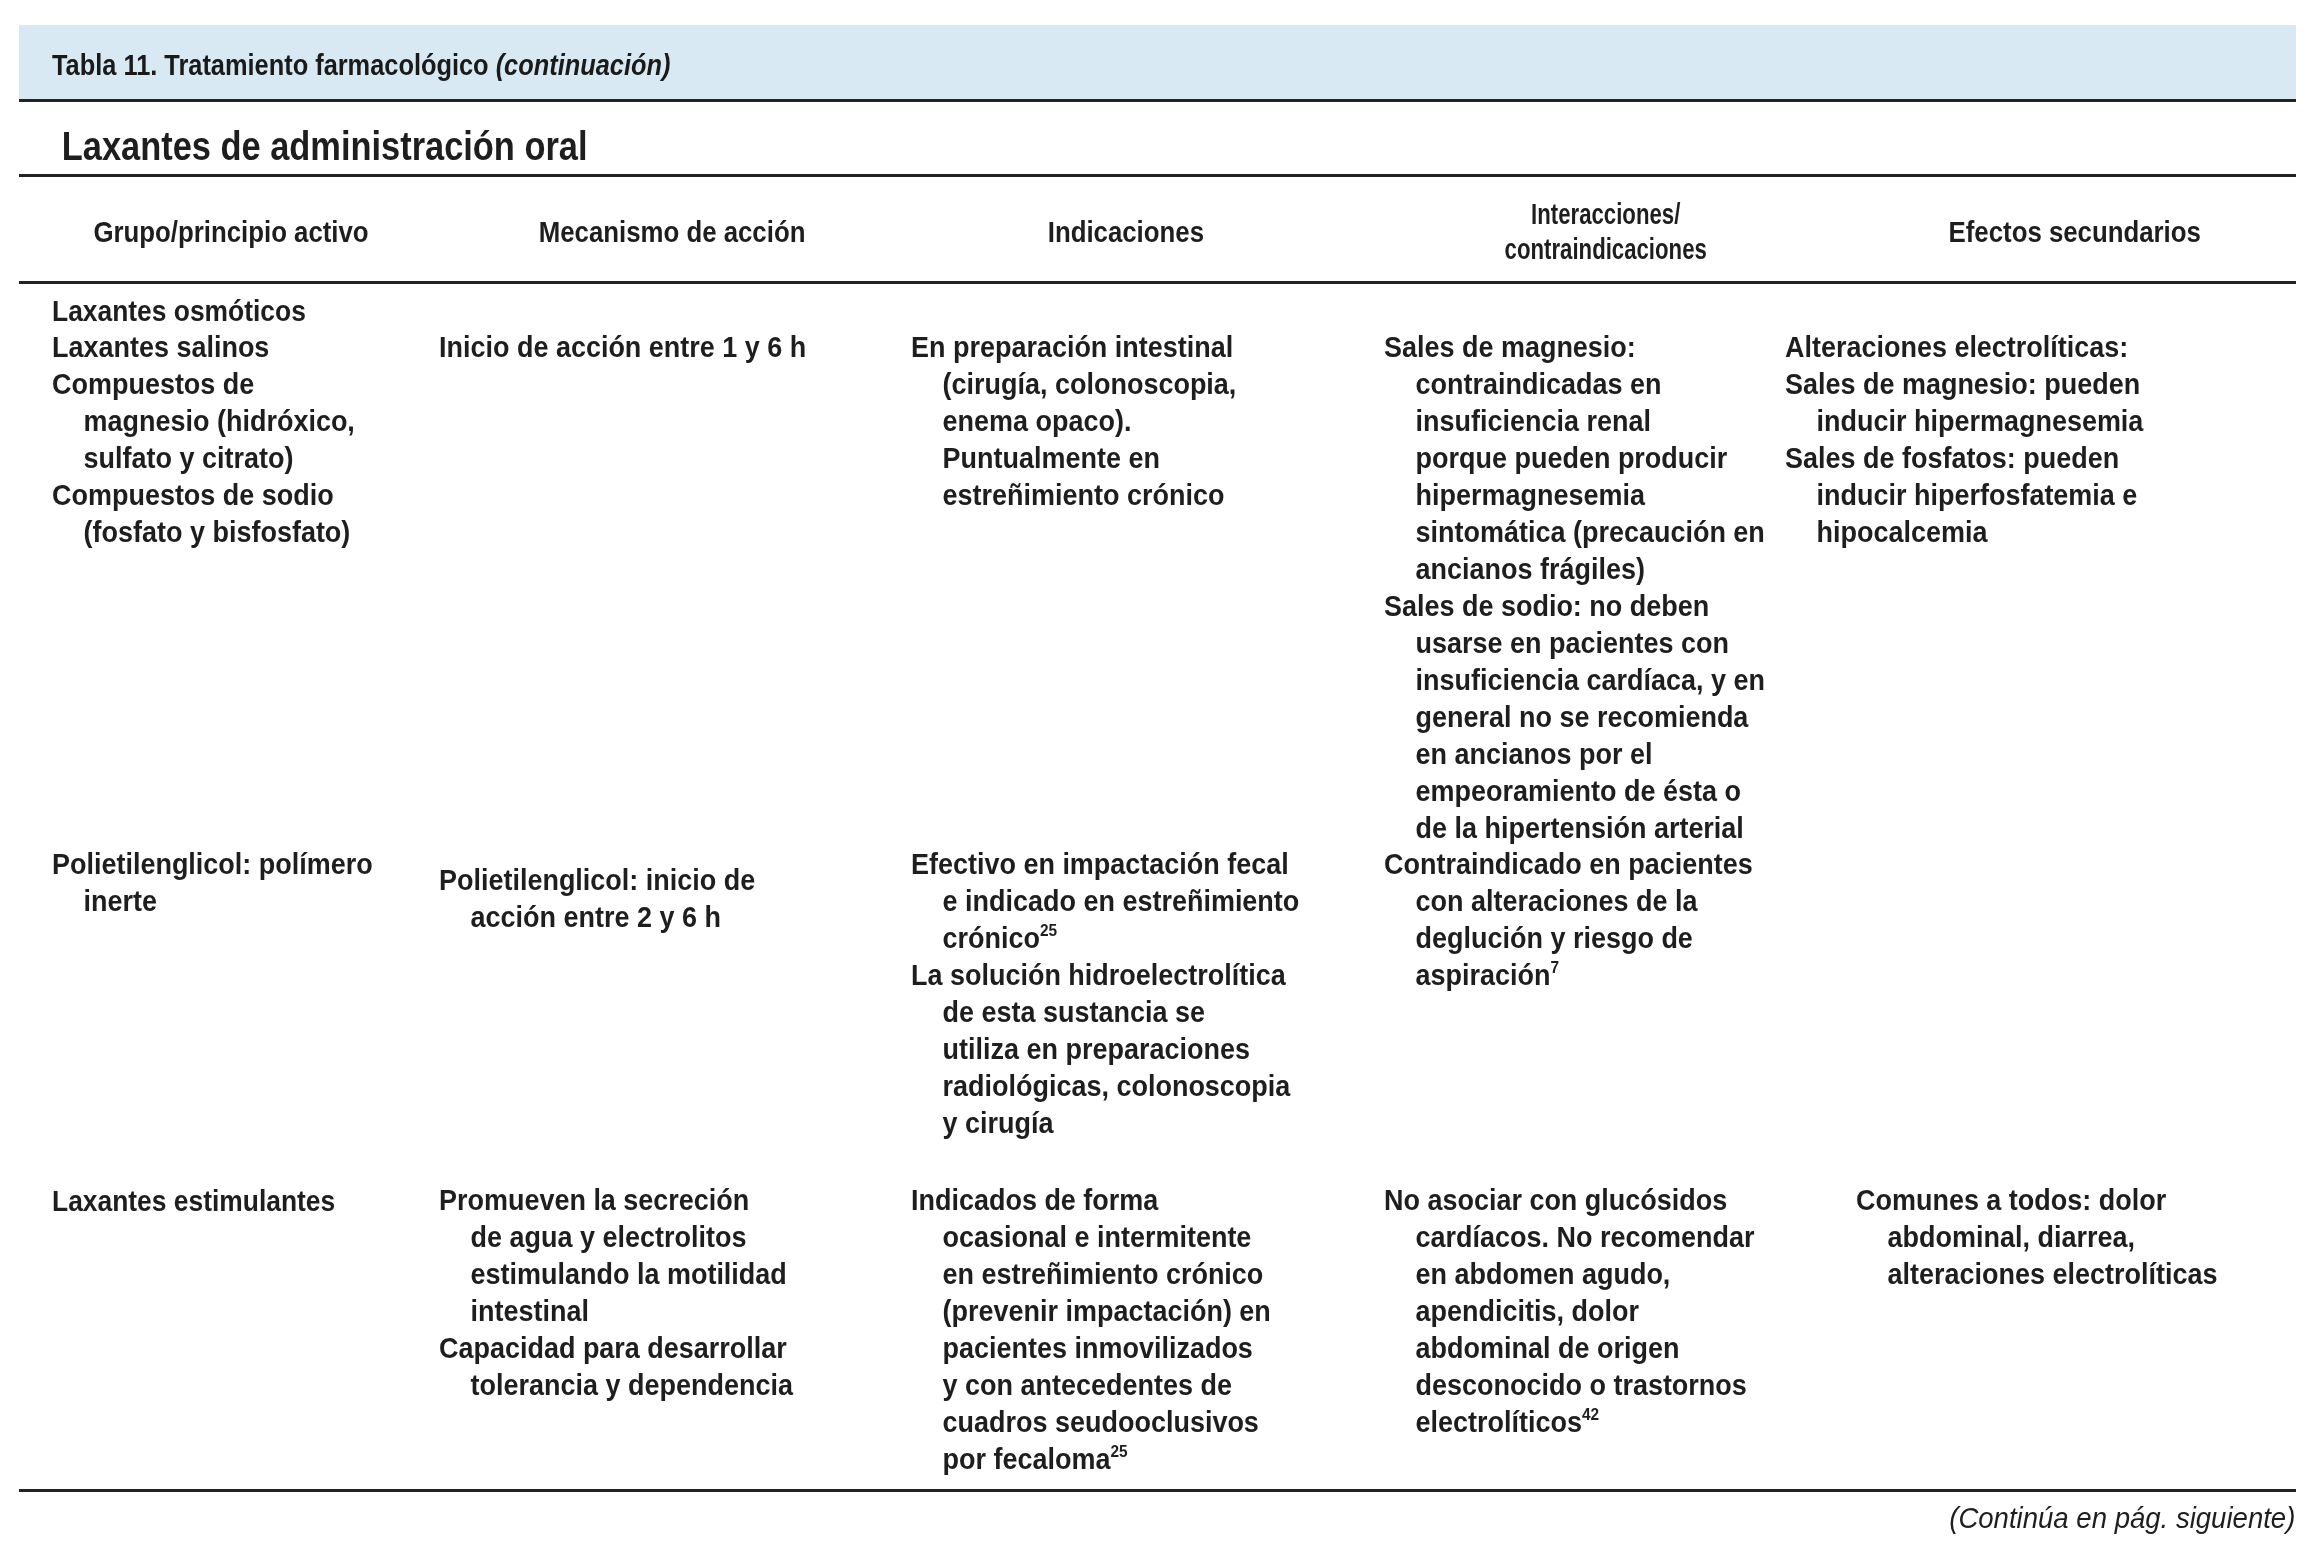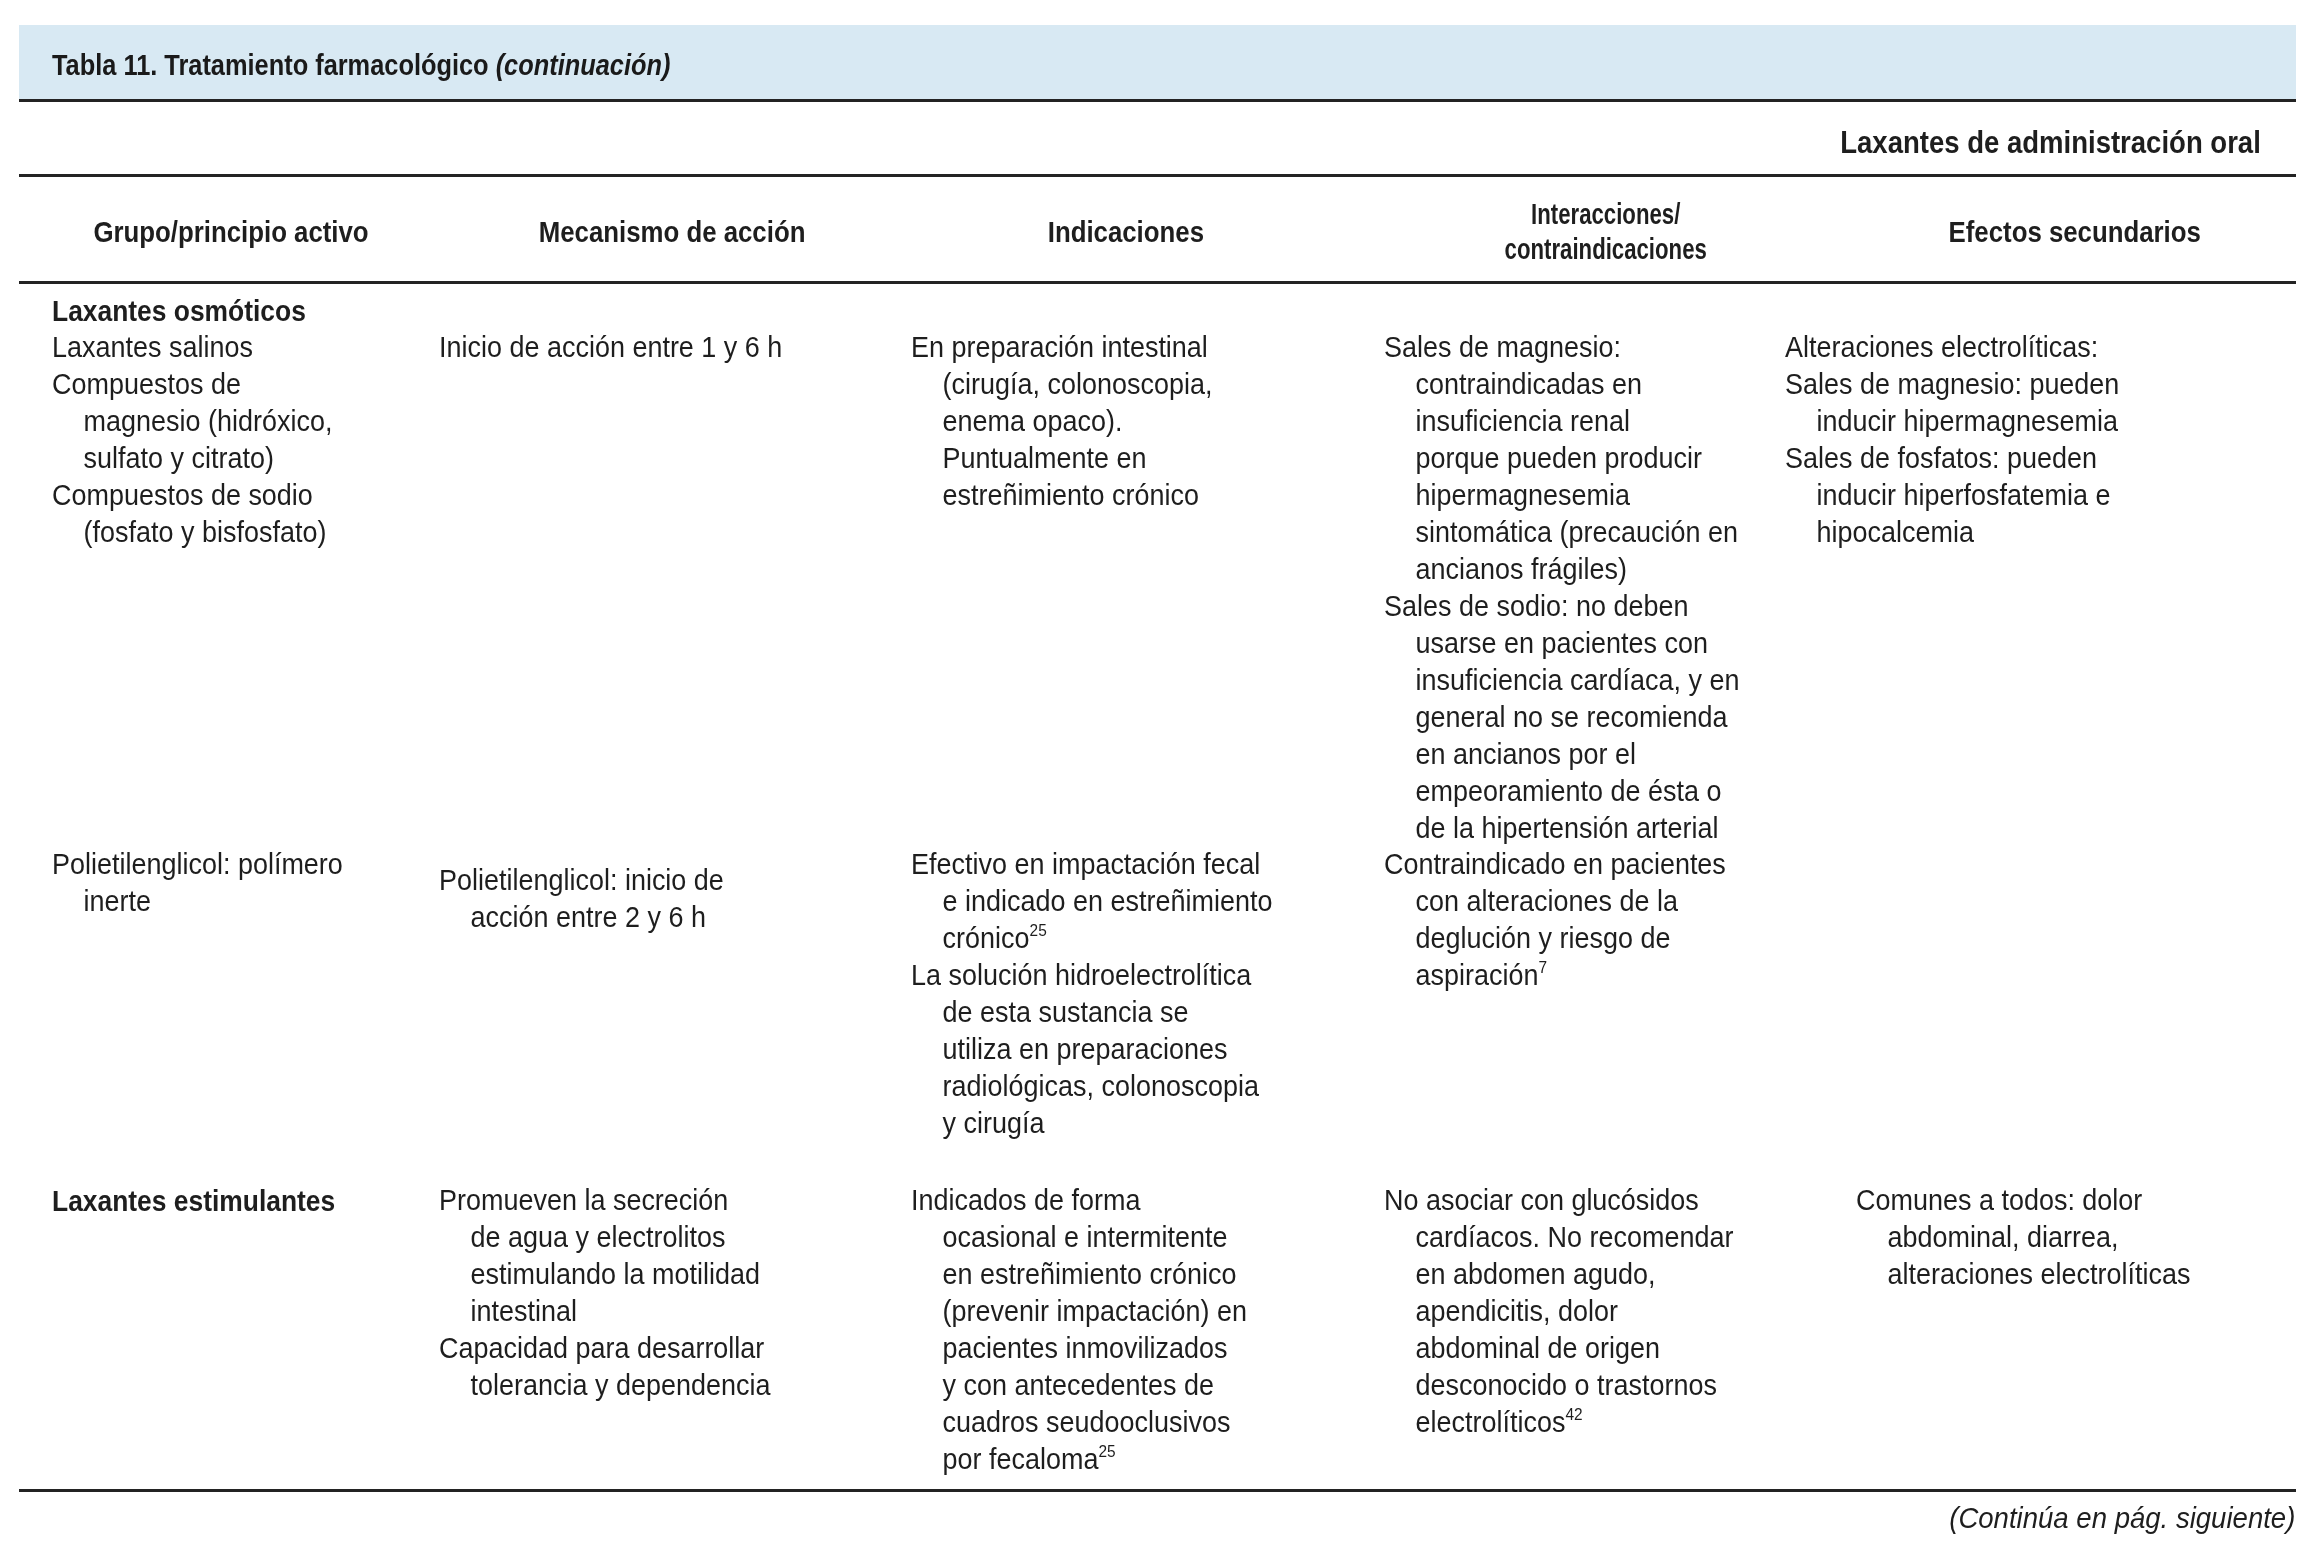--- a/index.html
+++ b/index.html
@@ -11,31 +11,31 @@
     position: absolute; left: 18.5px; top: 25px; width: 2277px; height: 76px;
     background: #d8e9f3;
   }
   .title {
     position: absolute; left: 52px; top: 48px; font-size: 29.5px; font-weight: bold;
     transform: scaleX(0.86); transform-origin: left top; white-space: nowrap; color: #1a1a1a;
   }
   .title .cont { font-style: italic; }
   .rule { position: absolute; left: 18.5px; width: 2277px; height: 2.8px; background: #232323; }
   .section-heading {
-    position: absolute; left: 18.5px; width: 2277px; top: 124px; text-align: right;
-    font-size: 32px; font-weight: bold;
+    position: absolute; left: 18.5px; width: 2277px; top: 124px; text-align: left;
+    font-size: 40px; font-weight: bold;
   }
   .section-heading span { display: inline-block; transform: scaleX(0.86); }
   .col-head {
     position: absolute; top: 194px; height: 74px; display: flex; align-items: center; justify-content: center;
     text-align: center; font-size: 30px; font-weight: bold; line-height: 35px;
   }
   .col-head span { display: inline-block; transform: scaleX(0.86); }
   .cell {
-    position: absolute; font-size: 29px; line-height: 37px; white-space: nowrap;
+    position: absolute; font-size: 29px; line-height: 37px; white-space: nowrap; font-weight: bold;
   }
   .cell .ln { display: block; transform: scaleX(0.93); transform-origin: left top; }
   .cell .ind { padding-left: 34px; }
   .group-label {
     position: absolute; font-size: 30px; font-weight: bold; line-height: 37px; white-space: nowrap;
     transform: scaleX(0.88); transform-origin: left top;
   }
   sup { font-size: 16.6px; line-height: 0; position: relative; top: -1.8px; margin-top: 20px; }
   .footer-note {
     position: absolute; right: 23px; top: 1502px; font-size: 29px; font-style: italic; white-space: nowrap;

